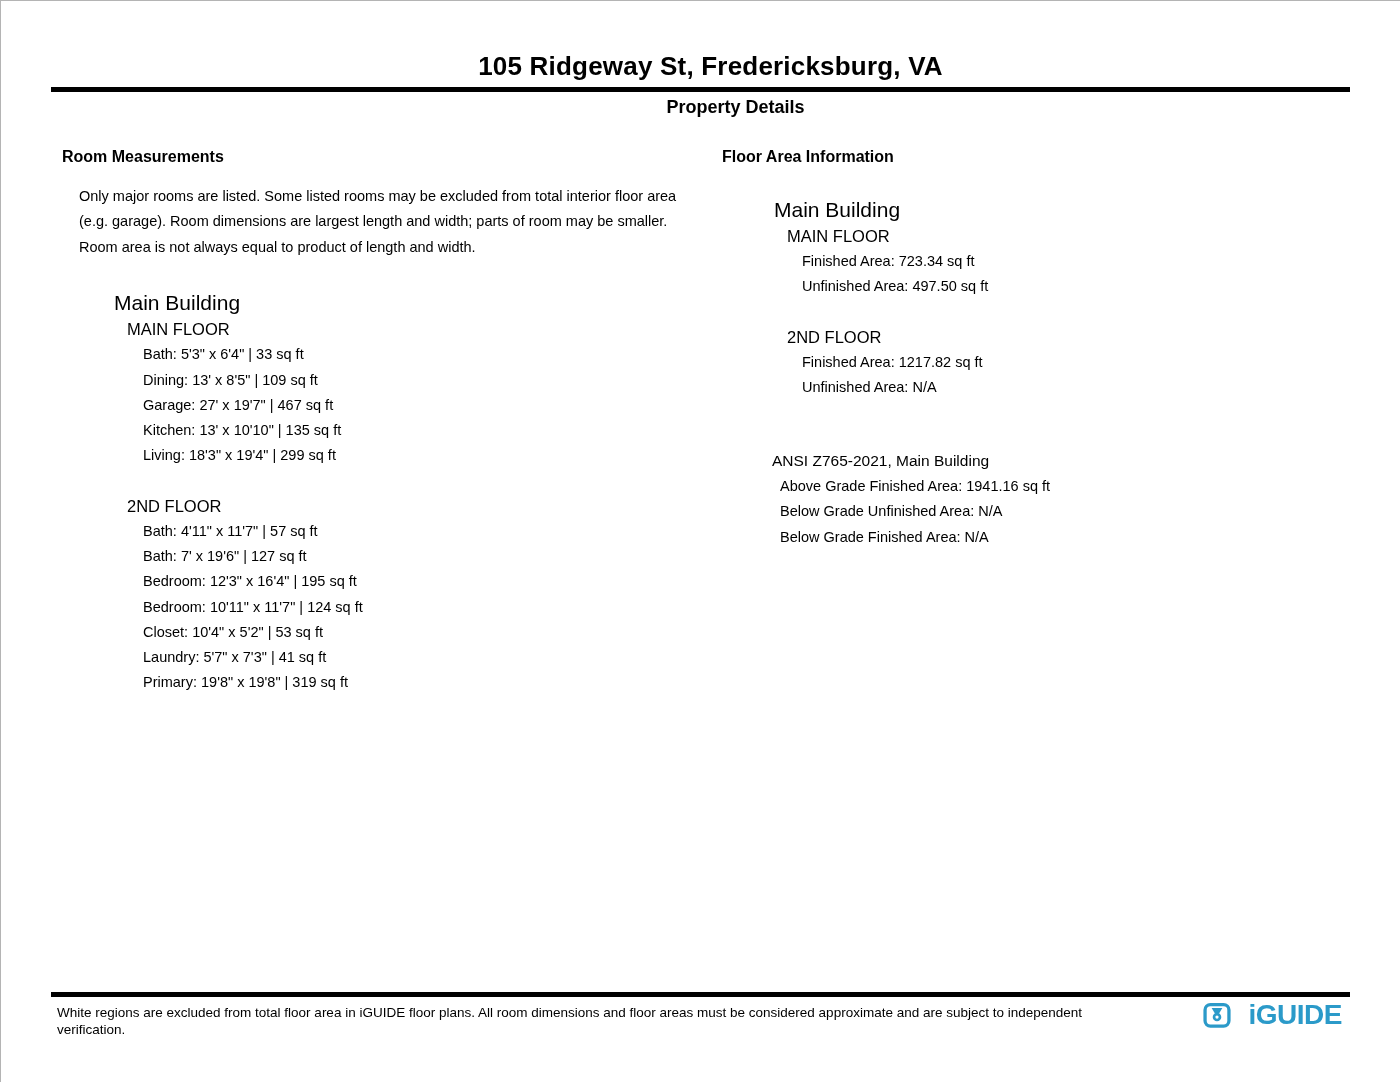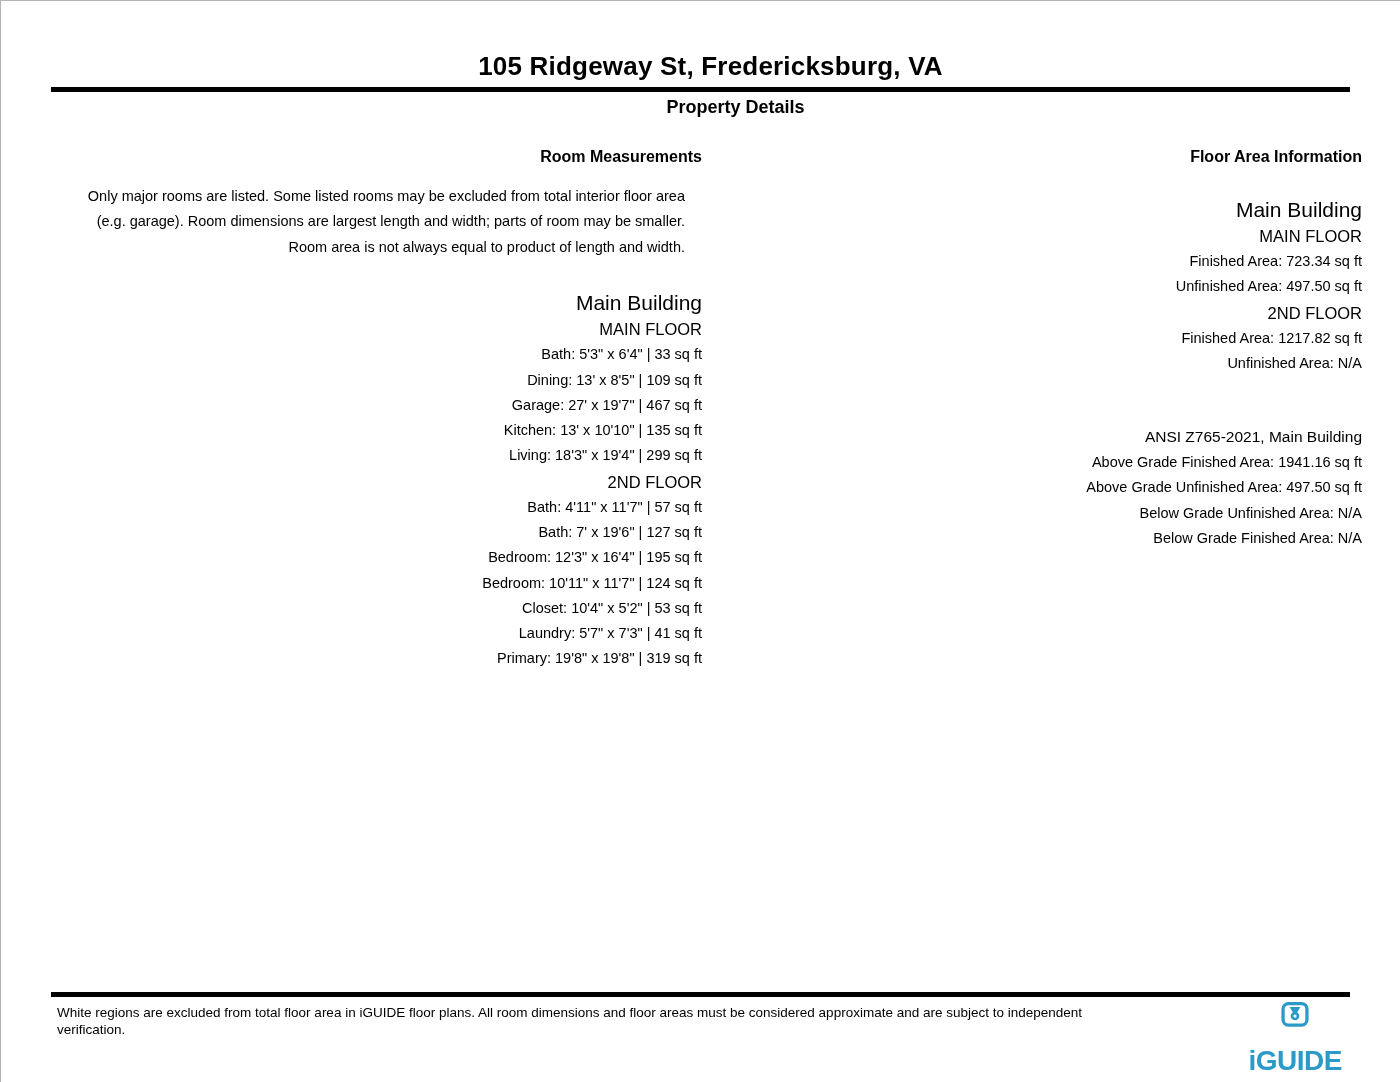--- a/index.html
+++ b/index.html
@@ -45,21 +45,20 @@
     width: 100%;
     text-align: center;
     font-size: 18px;
     font-weight: bold;
     margin-left: 35px;
   }
   .col {
     position: absolute;
     top: 146px;
     width: 640px;
-    text-align: right;
   }
   .col-left { left: 61px; }
   .col-right { left: 721px; }
   .section-heading {
     font-size: 16px;
     font-weight: bold;
     line-height: 20px;
     margin: 0 0 7px 0;
   }
   .section-desc {
@@ -67,21 +66,21 @@
     line-height: 25.4px;
     margin: 17px;
   }
   .building-block { margin-top: 30px; }
   .building-name {
     margin-left: 52px;
     font-size: 21px;
     font-weight: normal;
     line-height: 26px;
   }
-  .floor-block-gap { }
+  .floor-block-gap { margin-top: 24px; }
   .floor-name {
     margin-left: 65px;
     font-size: 16.5px;
     line-height: 26px;
   }
   .item-list { margin: 0; padding: 0; list-style: none; }
   .item {
     margin-left: 81px;
     font-size: 14.5px;
     line-height: 25.3px;
@@ -107,21 +106,20 @@
     font-size: 13.5px;
     line-height: 17px;
   }
   .logo {
     position: absolute;
     right: 58px;
     top: 999px;
     display: flex;
     align-items: center;
     gap: 18px;
-    flex-direction: column;
   }
   .logo-icon { display: block; }
   .logo-text {
     font-size: 28px;
     font-weight: bold;
     letter-spacing: -0.5px;
     line-height: 30px;
   }
 </style>
 </head>
@@ -185,21 +183,20 @@
         <ul class="item-list">
           <li class="item">Finished Area: 1217.82 sq ft</li>
           <li class="item">Unfinished Area: N/A</li>
         </ul>
       </div>
 
       <div class="ansi-block">
         <div class="ansi-heading">ANSI Z765-2021, Main Building</div>
         <ul class="item-list">
           <li class="ansi-item">Above Grade Finished Area: 1941.16 sq ft</li>
-          <li class="ansi-item">Above Grade Unfinished Area: 497.50 sq ft</li>
           <li class="ansi-item">Below Grade Unfinished Area: N/A</li>
           <li class="ansi-item">Below Grade Finished Area: N/A</li>
         </ul>
       </div>
     </div>
   </div>
 
   <div class="rule rule-bottom"></div>
   <div class="footer-disclaimer">White regions are excluded from total floor area in iGUIDE floor plans. All room dimensions and floor areas must be considered approximate and are subject to independent verification.</div>
 

